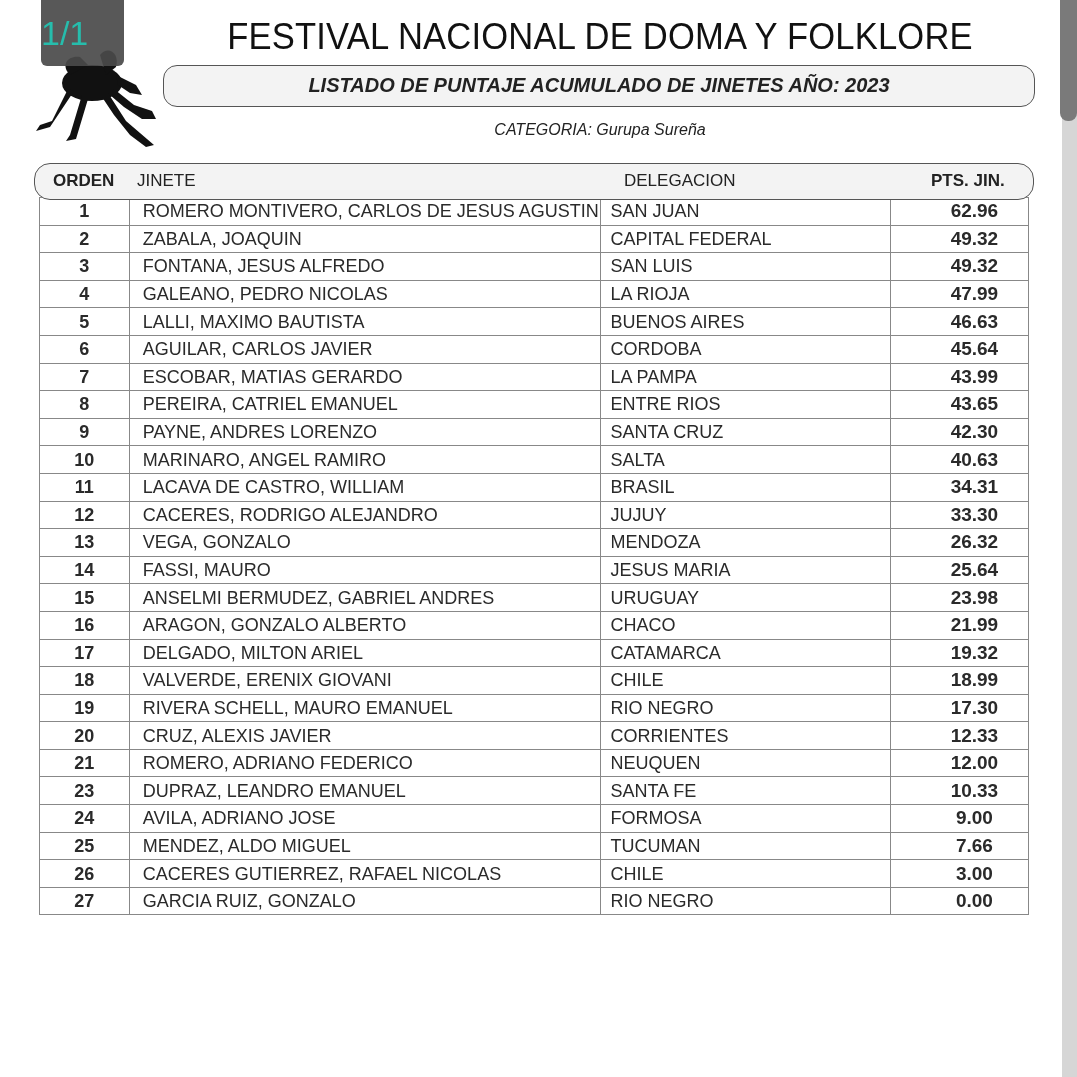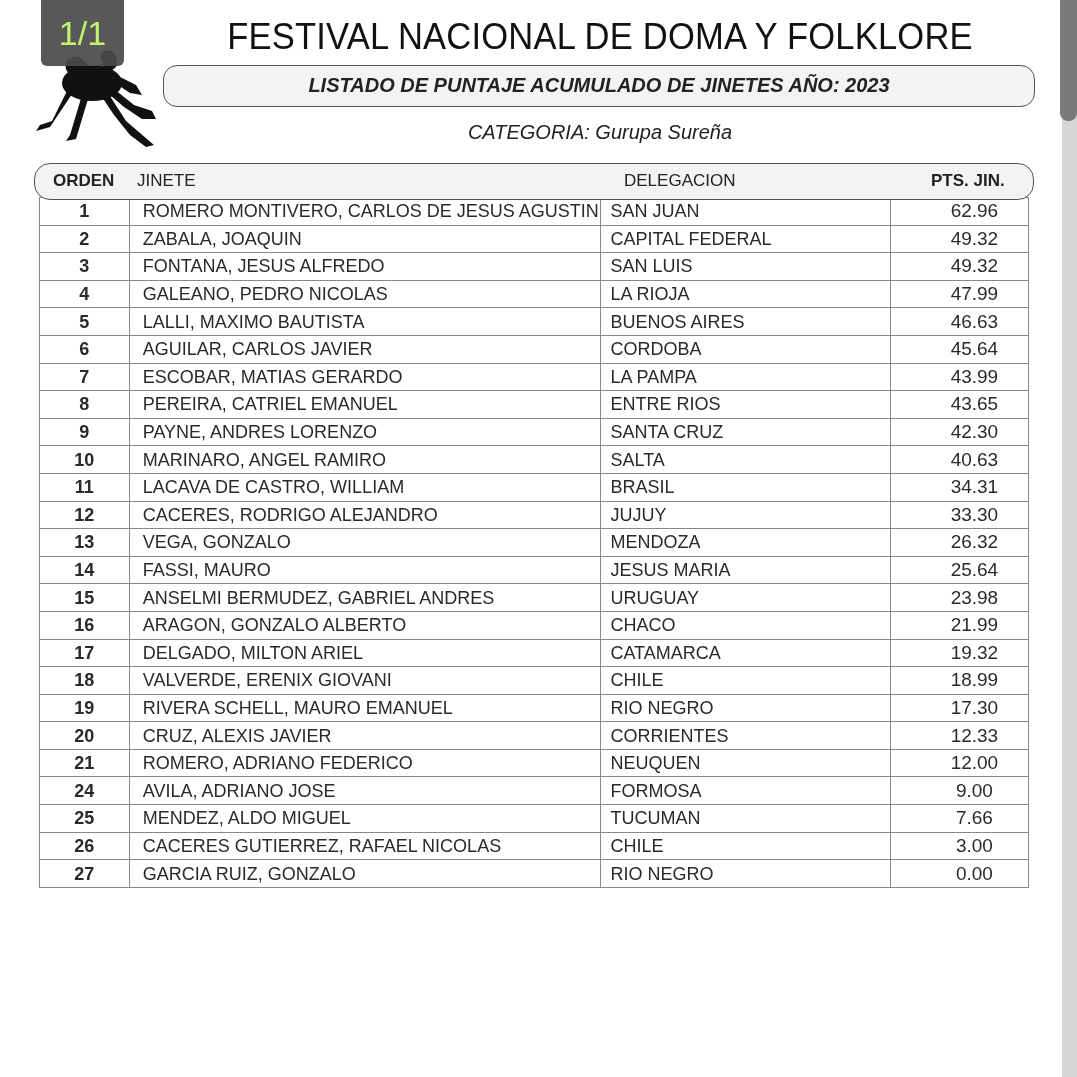--- a/index.html
+++ b/index.html
@@ -2,36 +2,36 @@
 <html><head>
   <meta charset="utf-8">
   <style>
     html, body { margin: 0; padding: 0; }
     body {
       width: 1077px; height: 1077px; background: #ffffff; position: relative; overflow: hidden;
       font-family: "Liberation Sans", sans-serif; color: #222;
     }
     .page-badge {
       position: absolute; left: 41px; top: 0; width: 83px; height: 66px;
-      background: #4a4a4a; border-radius: 0 0 6px 6px; color: #bef264;
-      font-size: 34px; line-height: 66px; text-align: center; z-index: 3; opacity: 0.92;
+      background: #4a4a4a; border-radius: 0 0 6px 6px; color: #14b8a6;
+      font-size: 34px; line-height: 66px; z-index: 3; opacity: 0.92;
     }
     .logo { position: absolute; left: 30px; top: 35px; width: 132px; height: 115px; z-index: 2; }
     .title {
       position: absolute; left: 160px; width: 880px; top: 16px; text-align: center;
       font-size: 36px; letter-spacing: 0.2px; color: #111; transform: scaleX(0.96);
     }
     .subtitle-box {
       position: absolute; left: 163px; top: 65px; width: 870px; height: 40px;
       border: 1.5px solid #555; border-radius: 14px; background: #f3f3f3;
       text-align: center; line-height: 38px; font-style: italic; font-size: 20px; color: #222; font-weight: bold;
     }
     .category {
       position: absolute; left: 160px; width: 880px; top: 121px; text-align: center;
-      font-style: italic; font-size: 20px; color: #222;
+      font-style: italic; font-size: 16px; color: #222;
     }
     .table-header {
       position: absolute; left: 34px; top: 163px; width: 998px; height: 35px;
       border: 1.5px solid #555; border-radius: 16px; background: #f3f3f3; z-index: 2;
       font-size: 17px;
     }
     .table-header span { position: absolute; top: 7px; }
     .h-orden { left: 18px; font-weight: bold; }
     .h-jinete { left: 102px; }
     .h-deleg { left: 589px; }
@@ -39,21 +39,21 @@
     table.data {
       position: absolute; left: 39px; top: 197px; width: 990px;
       border-collapse: collapse; font-size: 18px;
     }
     table.data td {
       border: 1.5px solid #888; height: 26.6px; padding: 0; line-height: 26px; color: #2a2a2a;
     }
     td.c-orden { width: 92px; text-align: center; font-weight: bold; }
     td.c-jinete { width: 474px; padding-left: 13px !important; transform-origin: left; }
     td.c-deleg { width: 287px; padding-left: 9px !important; }
-    td.c-pts { width: 110px; text-align: center; font-weight: normal; color: #111; font-size: 19px; padding-left: 30px !important; }
+    td.c-pts { width: 110px; text-align: center; font-weight: bold; color: #111; font-size: 19px; padding-left: 30px !important; }
     .scroll-track {
       position: absolute; right: 0; top: 0; width: 15px; height: 1077px; background: #d6d6d6;
     }
     .scroll-thumb {
       position: absolute; right: 0; top: 0; width: 17px; height: 121px; background: #7a7a7a;
       border-radius: 0 0 8px 8px;
     }
   </style>
 </head>
 <body>
@@ -208,20 +208,26 @@
         <td class="c-deleg">CORRIENTES</td>
         <td class="c-pts">12.33</td>
       </tr>
       <tr>
         <td class="c-orden">21</td>
         <td class="c-jinete">ROMERO, ADRIANO FEDERICO</td>
         <td class="c-deleg">NEUQUEN</td>
         <td class="c-pts">12.00</td>
       </tr>
       <tr>
+        <td class="c-orden">23</td>
+        <td class="c-jinete">DUPRAZ, LEANDRO EMANUEL</td>
+        <td class="c-deleg">SANTA FE</td>
+        <td class="c-pts">10.33</td>
+      </tr>
+      <tr>
         <td class="c-orden">24</td>
         <td class="c-jinete">AVILA, ADRIANO JOSE</td>
         <td class="c-deleg">FORMOSA</td>
         <td class="c-pts">9.00</td>
       </tr>
       <tr>
         <td class="c-orden">25</td>
         <td class="c-jinete">MENDEZ, ALDO MIGUEL</td>
         <td class="c-deleg">TUCUMAN</td>
         <td class="c-pts">7.66</td>

